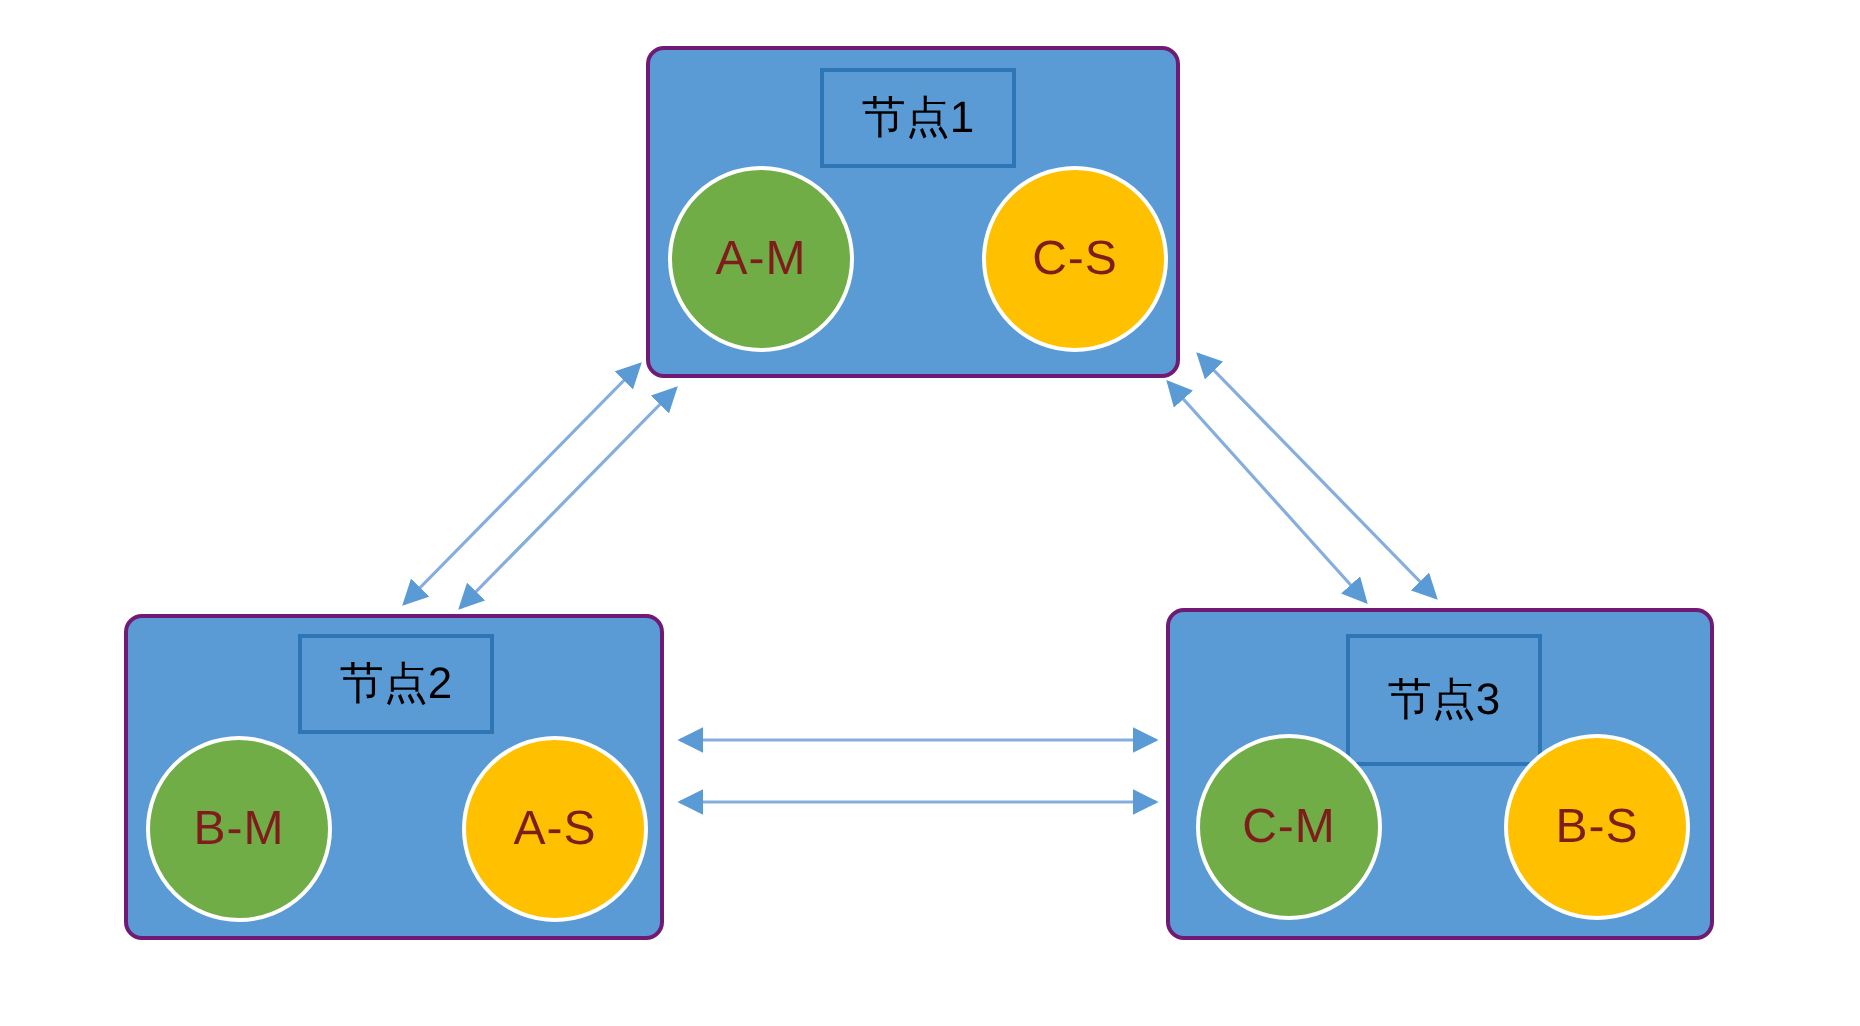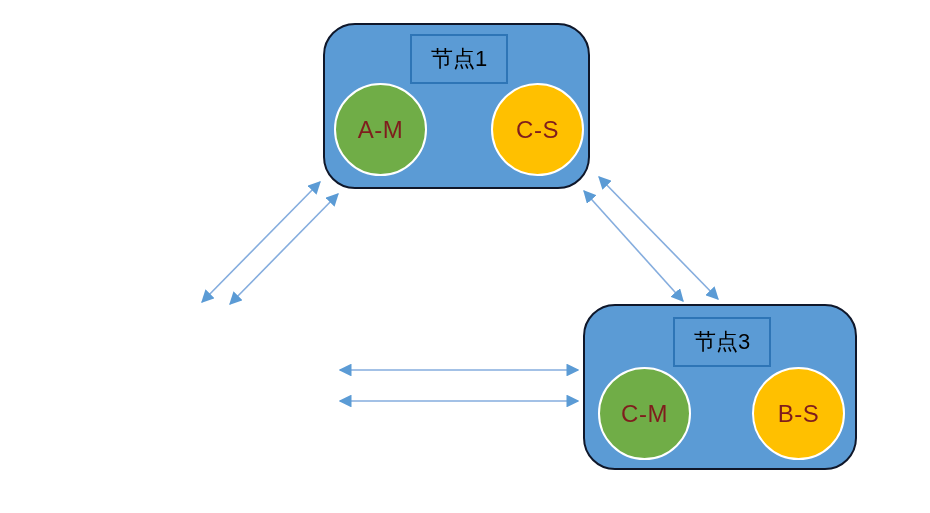--- a/index.html
+++ b/index.html
@@ -17,22 +17,22 @@
   }
   .arrow-layer {
     position: absolute;
     left: 0; top: 0;
     width: 930px; height: 513px;
     pointer-events: none;
   }
   .node {
     position: absolute;
     background: #5B9BD5;
-    border: 2px solid #0f172a;
-    border-radius: 32px;
+    border: 2px solid #701a75;
+    border-radius: 9px;
     box-sizing: border-box;
   }
   .node-label-box {
     position: absolute;
     box-sizing: border-box;
     border: 2px solid #2E75B6;
     background: transparent;
     display: flex;
     align-items: center;
     justify-content: center;
@@ -84,23 +84,34 @@
       <span>节点1</span>
     </div>
     <div class="circle master" style="left:9px; top:58px;">
       <span>A-M</span>
     </div>
     <div class="circle slave" style="left:166px; top:58px;">
       <span>C-S</span>
     </div>
   </div>
 
+  <div class="node" style="left:62px; top:307px; width:270px; height:163px;">
+    <div class="node-label-box" style="left:85px; top:8px; width:98px; height:50px;">
+      <span>节点2</span>
+    </div>
+    <div class="circle master" style="left:9px; top:59px;">
+      <span>B-M</span>
+    </div>
+    <div class="circle slave" style="left:167px; top:59px;">
+      <span>A-S</span>
+    </div>
+  </div>
 
   <div class="node" style="left:583px; top:304px; width:274px; height:166px;">
-    <div class="node-label-box" style="left:88px; top:11px; width:98px; height:50px;">
+    <div class="node-label-box" style="left:88px; top:11px; width:98px; height:66px;">
       <span>节点3</span>
     </div>
     <div class="circle slave" style="left:167px; top:61px;">
       <span>B-S</span>
     </div>
     <div class="circle master" style="left:13px; top:61px;">
       <span>C-M</span>
     </div>
   </div>
 

